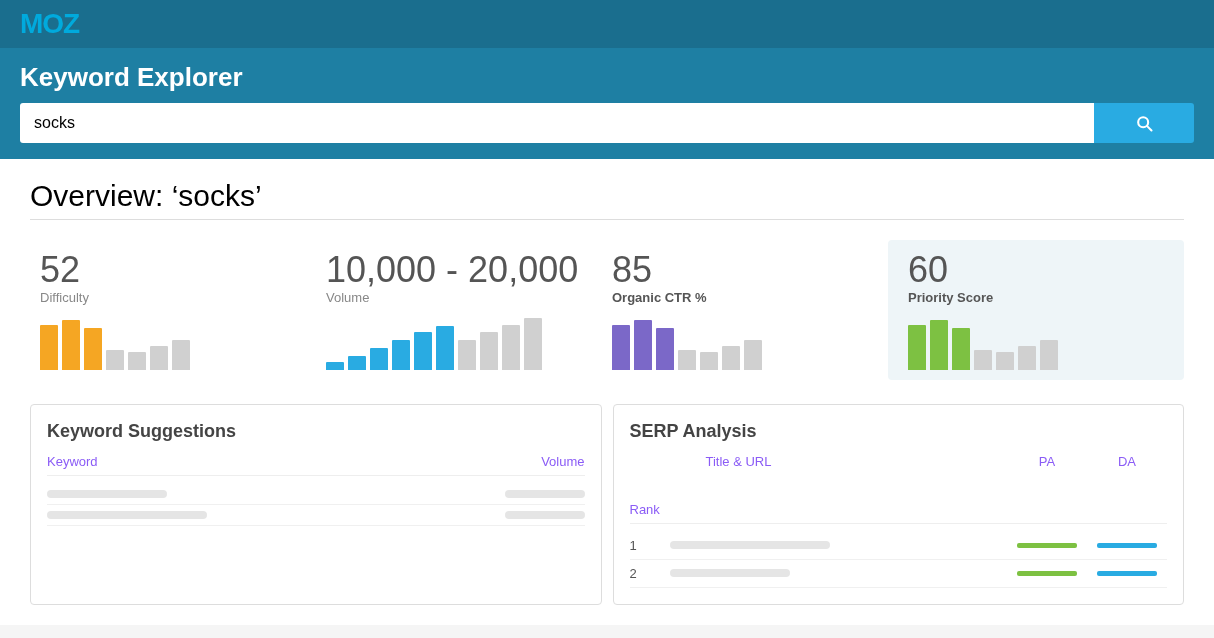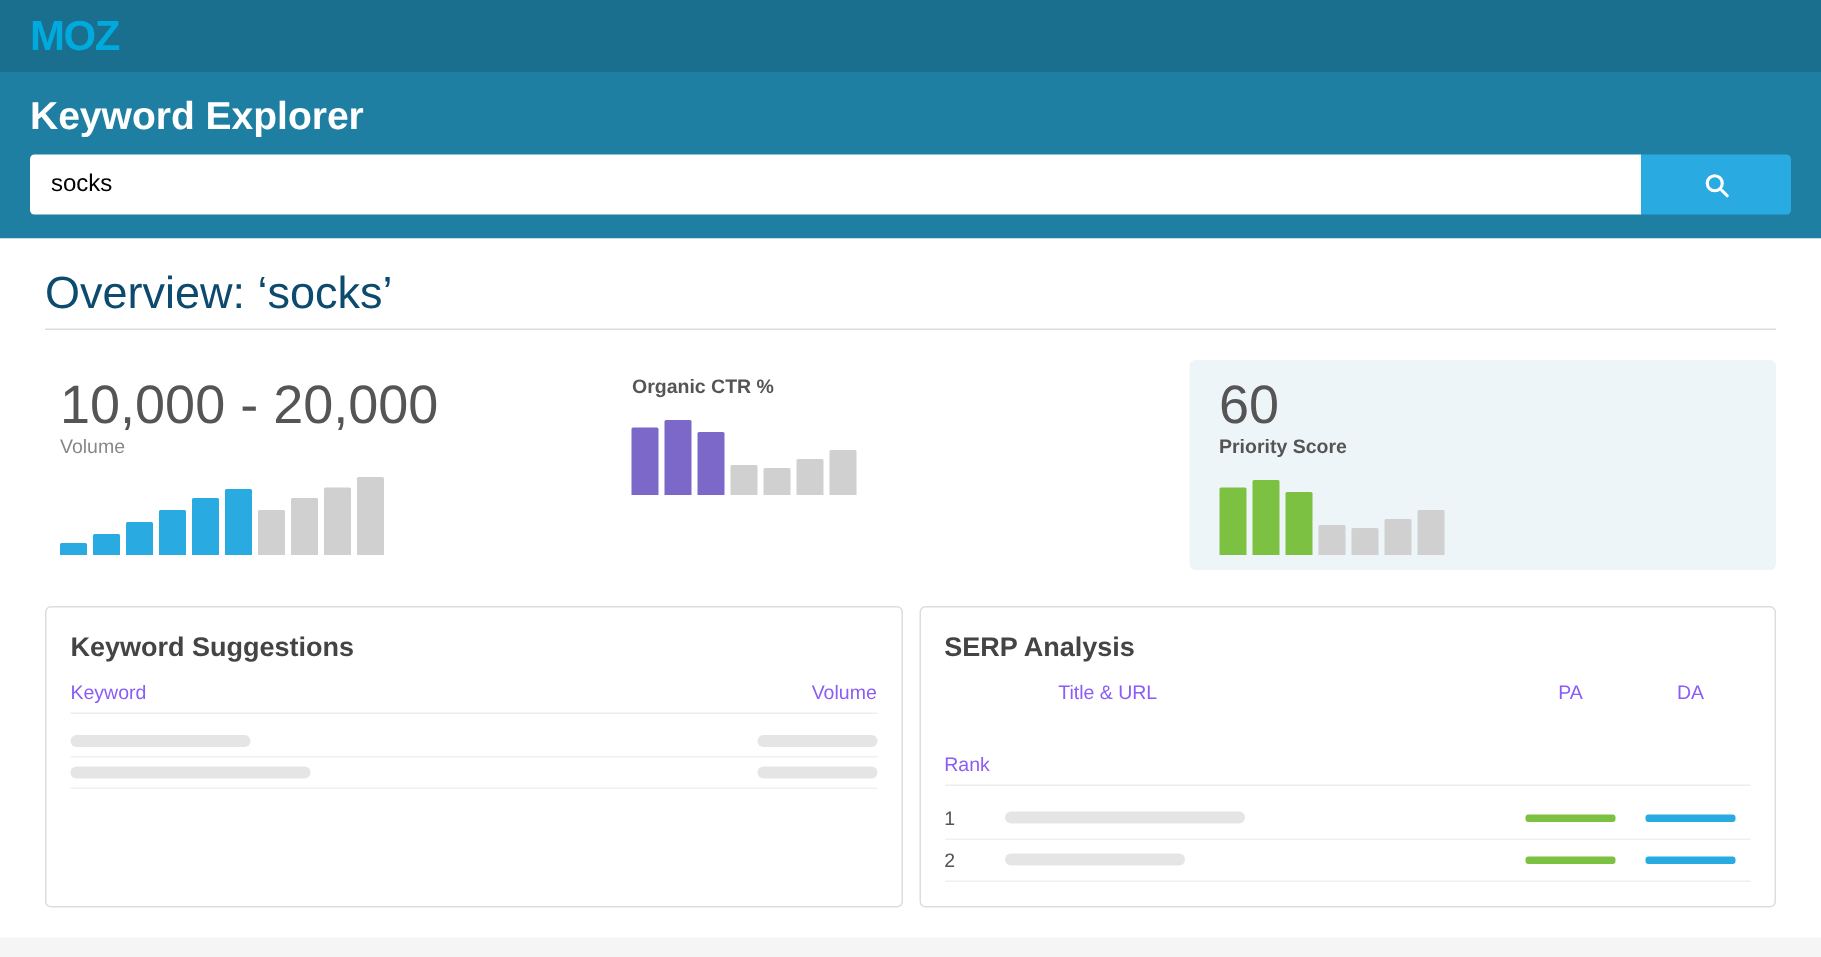--- a/index.html
+++ b/index.html
@@ -66,21 +66,21 @@
 
     
     .main-content {
       background: #ffffff;
       padding: 20px 30px;
     }
 
     
     .overview-title {
       font-size: 30px;
-      color: #0c4a6e;
+      color: #000000;
       font-weight: 300;
       margin-bottom: 6px;
     }
     .overview-divider {
       border: none;
       border-top: 1px solid #ddd;
       margin-bottom: 20px;
     }
 
     
@@ -224,39 +224,53 @@
   </div>
 </div>
 
 <div class="main-content">
 
   <h2 class="overview-title">Overview: ‘socks’</h2>
   <hr class="overview-divider">
 
   <div class="metrics-row">
 
+    <div class="metric-card">
+      <div class="metric-value">52</div>
+      <div class="metric-label">Difficulty</div>
+      <div class="bar-chart">
+        <div class="bar" style="height:45px;background:#f5a623;"></div>
+        <div class="bar" style="height:50px;background:#f5a623;"></div>
+        <div class="bar" style="height:42px;background:#f5a623;"></div>
+        <div class="bar" style="height:20px;background:#d0d0d0;"></div>
+        <div class="bar" style="height:18px;background:#d0d0d0;"></div>
+        <div class="bar" style="height:24px;background:#d0d0d0;"></div>
+        <div class="bar" style="height:30px;background:#d0d0d0;"></div>
+      </div>
+    </div>
 
     <div class="metric-card">
       <div class="metric-value">10,000 - 20,000</div>
       <div class="metric-label">Volume</div>
       <div class="bar-chart">
         <div class="bar" style="height:8px;background:#29abe2;"></div>
         <div class="bar" style="height:14px;background:#29abe2;"></div>
         <div class="bar" style="height:22px;background:#29abe2;"></div>
         <div class="bar" style="height:30px;background:#29abe2;"></div>
         <div class="bar" style="height:38px;background:#29abe2;"></div>
         <div class="bar" style="height:44px;background:#29abe2;"></div>
         <div class="bar" style="height:30px;background:#d0d0d0;"></div>
         <div class="bar" style="height:38px;background:#d0d0d0;"></div>
         <div class="bar" style="height:45px;background:#d0d0d0;"></div>
         <div class="bar" style="height:52px;background:#d0d0d0;"></div>
       </div>
     </div>
 
     <div class="metric-card">
+      <div class="metric-value">85</div>
       <div class="metric-label bold">Organic CTR %</div>
       <div class="bar-chart">
         <div class="bar" style="height:45px;background:#7b68c8;"></div>
         <div class="bar" style="height:50px;background:#7b68c8;"></div>
         <div class="bar" style="height:42px;background:#7b68c8;"></div>
         <div class="bar" style="height:20px;background:#d0d0d0;"></div>
         <div class="bar" style="height:18px;background:#d0d0d0;"></div>
         <div class="bar" style="height:24px;background:#d0d0d0;"></div>
         <div class="bar" style="height:30px;background:#d0d0d0;"></div>
       </div>

